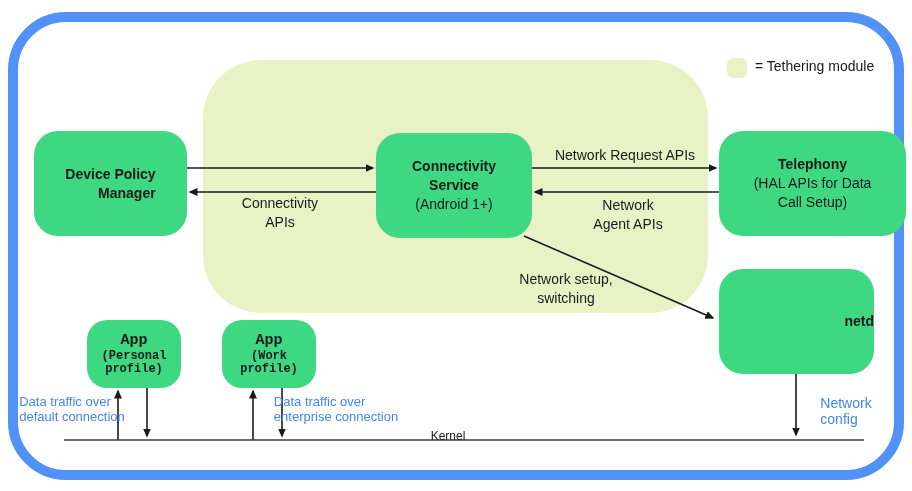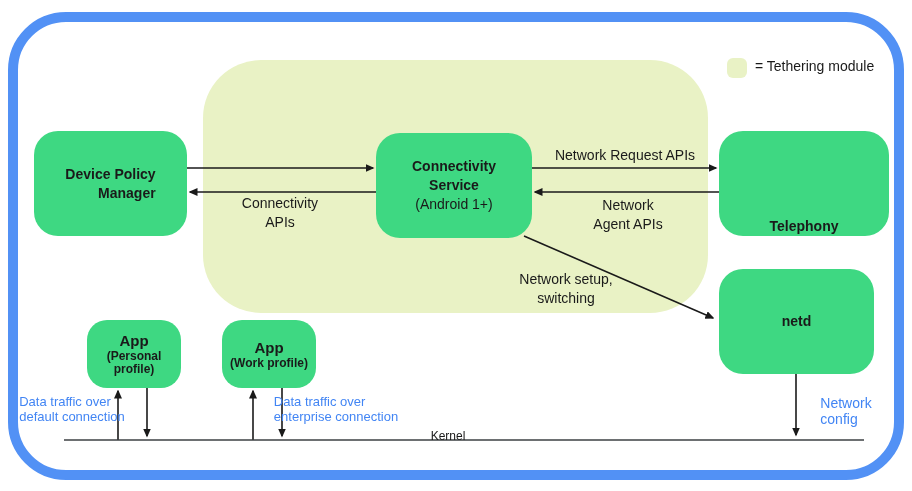--- a/index.html
+++ b/index.html
@@ -18,23 +18,23 @@
   .arrow-layer{position:absolute;left:0;top:0;width:912px;height:491px;pointer-events:none;}
   .gbox{
     position:absolute;background:#3ed882;border-radius:24px;
     display:flex;flex-direction:column;align-items:center;justify-content:center;
     text-align:center;line-height:19px;font-size:14px;
   }
   .gbox .t{font-weight:bold;white-space:pre-line;}
   .gbox .s{font-weight:normal;white-space:pre-line;}
   .box-dpm{left:34px;top:131px;width:153px;height:105px;text-align:right;}
   .box-cs{left:376px;top:133px;width:156px;height:105px;}
-  .box-tel{left:719px;top:131px;width:170px;height:105px;justify-content:flex-end;}
-  .box-netd{left:719px;top:269px;width:155px;height:105px;}
-  .box-app{border-radius:20px;line-height:15px;}
+  .box-tel{left:719px;top:131px;width:187px;height:105px;}
+  .box-netd{left:719px;top:269px;width:155px;height:105px;align-items:flex-end;}
+  .box-app{border-radius:20px;line-height:15px;font-family:Liberation Mono, monospace;}
   .box-app .t{font-size:15px;line-height:18px;}
   .box-app .s{font-weight:bold;font-size:12px;line-height:13px;}
   .box-app-personal{left:87px;top:320px;width:94px;height:68px;}
   .box-app-work{left:222px;top:320px;width:94px;height:68px;}
   .edge-label{
     position:absolute;transform:translateX(-50%);text-align:center;
     font-size:14px;line-height:19px;white-space:pre-line;color:#1a1a1a;
   }
   .lbl-connectivity-apis{left:280px;top:194px;}
   .lbl-network-request{left:625px;top:146px;}
@@ -101,20 +101,22 @@
   </div>
 
   <div class="gbox box-cs">
     <div class="t">Connectivity
 Service</div>
     <div class="s">(Android 1+)</div>
   </div>
 
   <div class="gbox box-tel">
     <div class="t">Telephony</div>
+    <div class="s">(HAL APIs for Data
+Call Setup)</div>
   </div>
 
   <div class="gbox box-netd">
     <div class="t">netd</div>
   </div>
 
   <div class="gbox box-app box-app-personal">
     <div class="t">App</div>
     <div class="s">(Personal profile)</div>
   </div>

